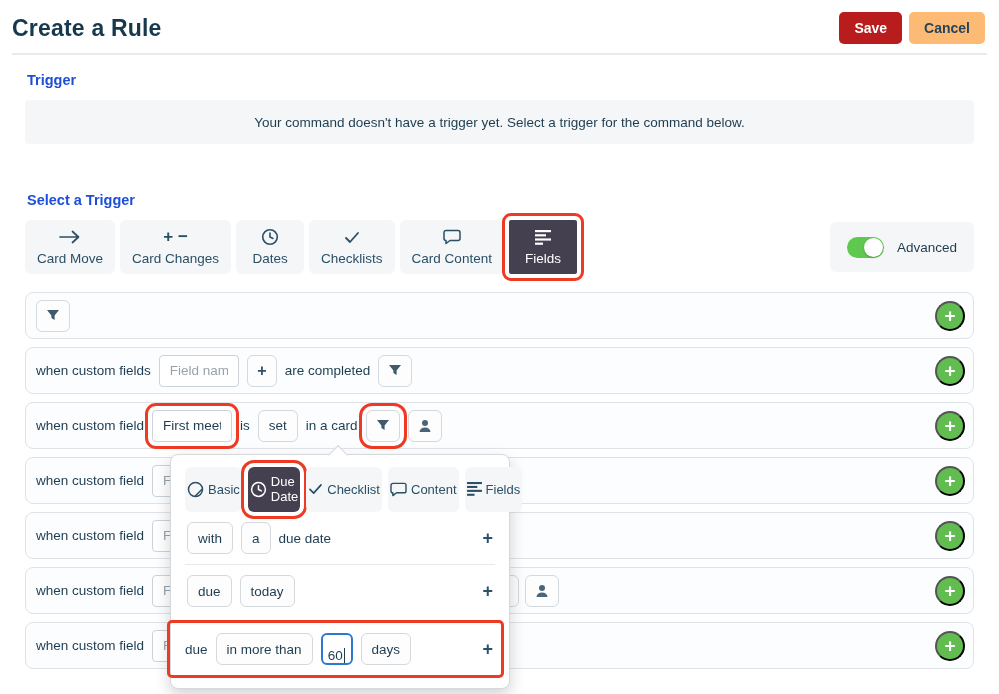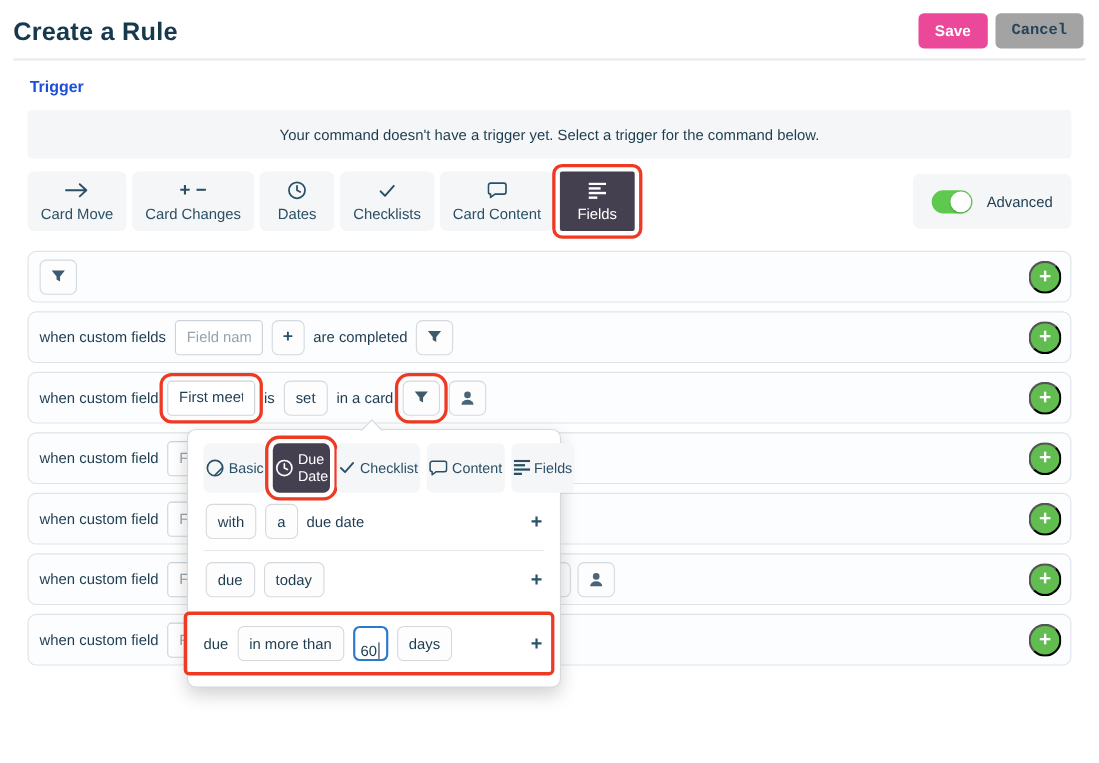--- a/index.html
+++ b/index.html
@@ -6,22 +6,22 @@
   body{
     width:999px;height:694px;position:relative;overflow:hidden;
     background:#ffffff;color:#1d3c50;
     font-family:"Liberation Sans",sans-serif;font-size:13.5px;
   }
   
   .header{display:flex;align-items:center;justify-content:space-between;padding:12px 14px 9px 12px;}
   .page-title{font-size:23px;font-weight:bold;color:#17394d;letter-spacing:.2px;}
   .hdr-buttons{display:flex;gap:7px;}
   .btn{border:none;border-radius:5px;padding:8px 15px;font-weight:bold;font-size:14px;font-family:inherit;cursor:pointer;}
-  .btn-save{background:#ec4899;color:#ffffff;}
-  .btn-cancel{background:#a3a3a3;color:#26445a;font-family:Liberation Mono, monospace;}
+  .btn-save{background:#b91c1c;color:#ffffff;}
+  .btn-cancel{background:#fdba74;color:#26445a;}
   .header-rule{border:none;border-top:2px solid #e8eaed;margin:0 12px;}
   
   .content{padding:0 25px;}
   .sec-heading{font-size:14.5px;font-weight:bold;color:#1d4ed8;margin:17px 2px 12px;}
   .sec-heading.second{margin-top:48px;}
   .message-box{background:#f5f6f7;border-radius:4px;height:44px;display:flex;align-items:center;justify-content:center;}
   
   .tabs-row{display:flex;gap:5px;margin-top:12px;align-items:stretch;}
   .trigger-tab{background:#f5f6f7;border-radius:6px;padding:7px 12px 8px;display:flex;flex-direction:column;
     align-items:center;justify-content:center;gap:4px;color:#2a5066;cursor:pointer;min-width:44px;}
@@ -77,20 +77,21 @@
 </div>
 <hr class="header-rule">
 
 <div class="content">
 
   <div class="sec-heading">Trigger</div>
   <div class="message-box">
     <span>Your command doesn't have a trigger yet. Select a trigger for the command below.</span>
   </div>
 
+  <div class="sec-heading second">Select a Trigger</div>
 
   <div class="tabs-row">
     <div class="trigger-tab">
       <span class="tab-icon">
         <svg width="22" height="14" viewBox="0 0 22 14">
             <path d="M1 7 H19 M13.5 1.5 L19.5 7 L13.5 12.5" stroke="currentColor" stroke-width="1.7" fill="none" stroke-linecap="round" stroke-linejoin="round"></path>
           </svg>
       </span>
       <span>Card Move</span>
     </div>

